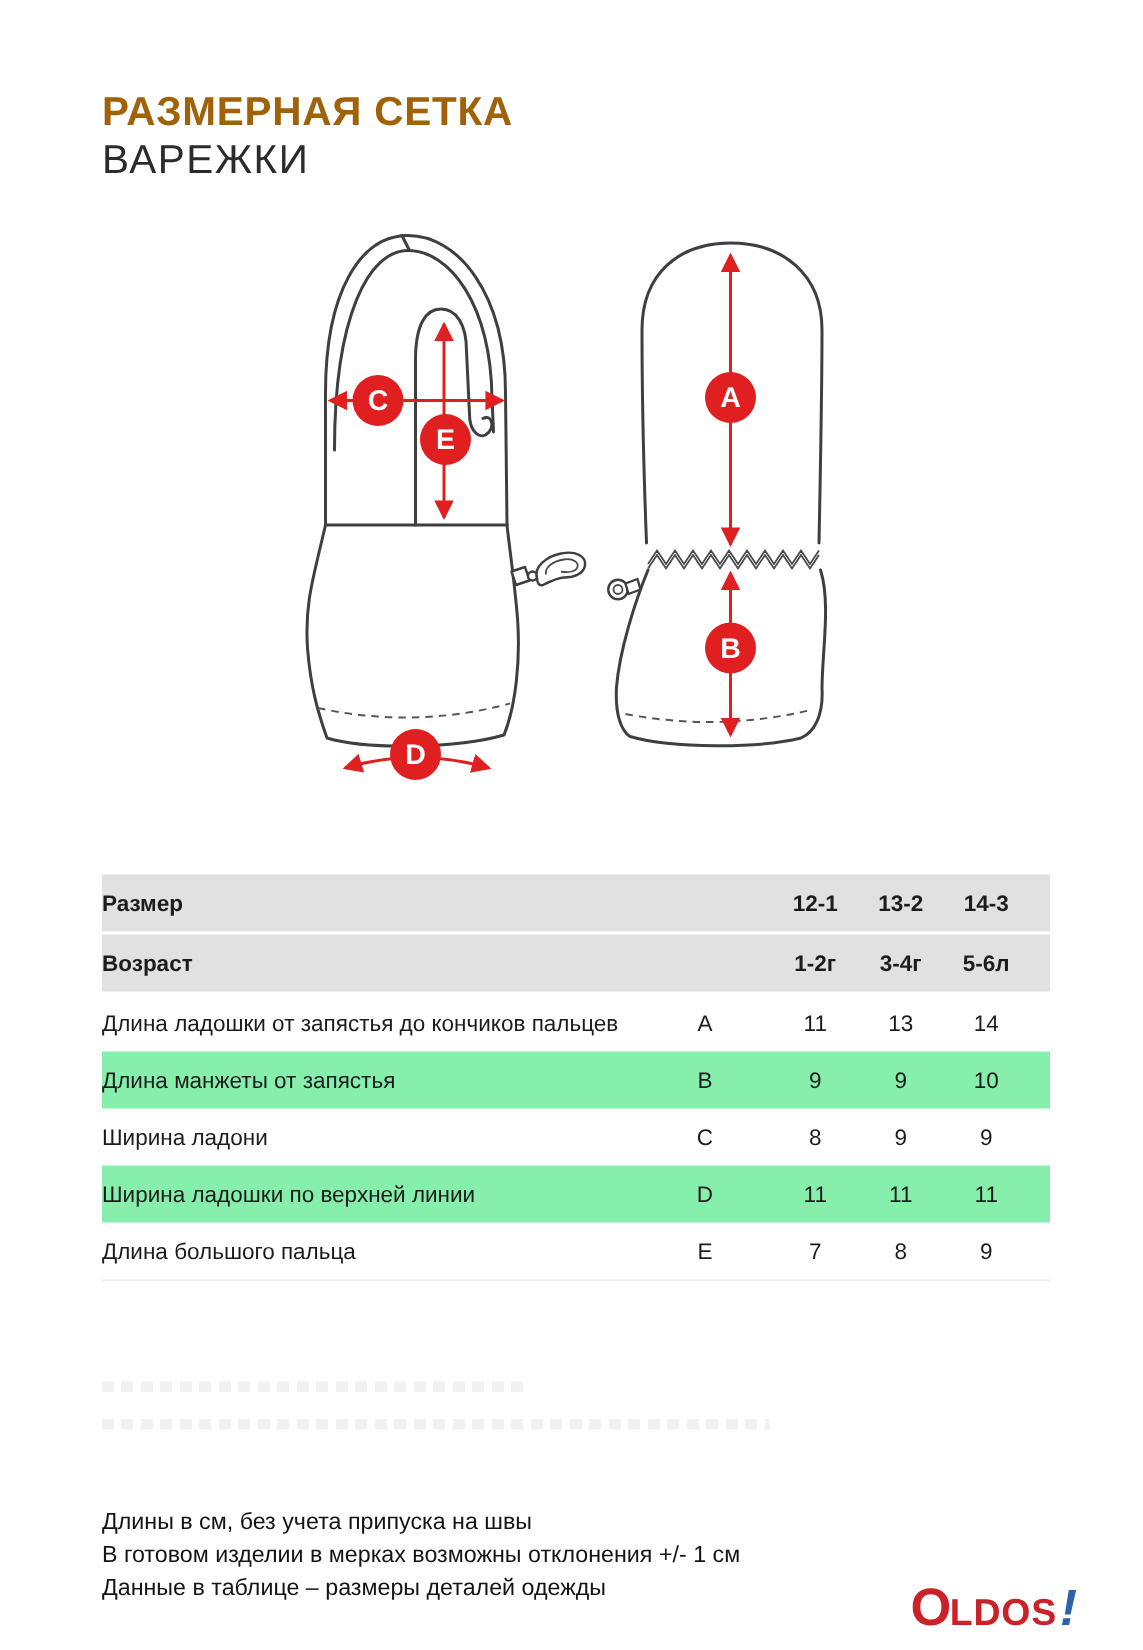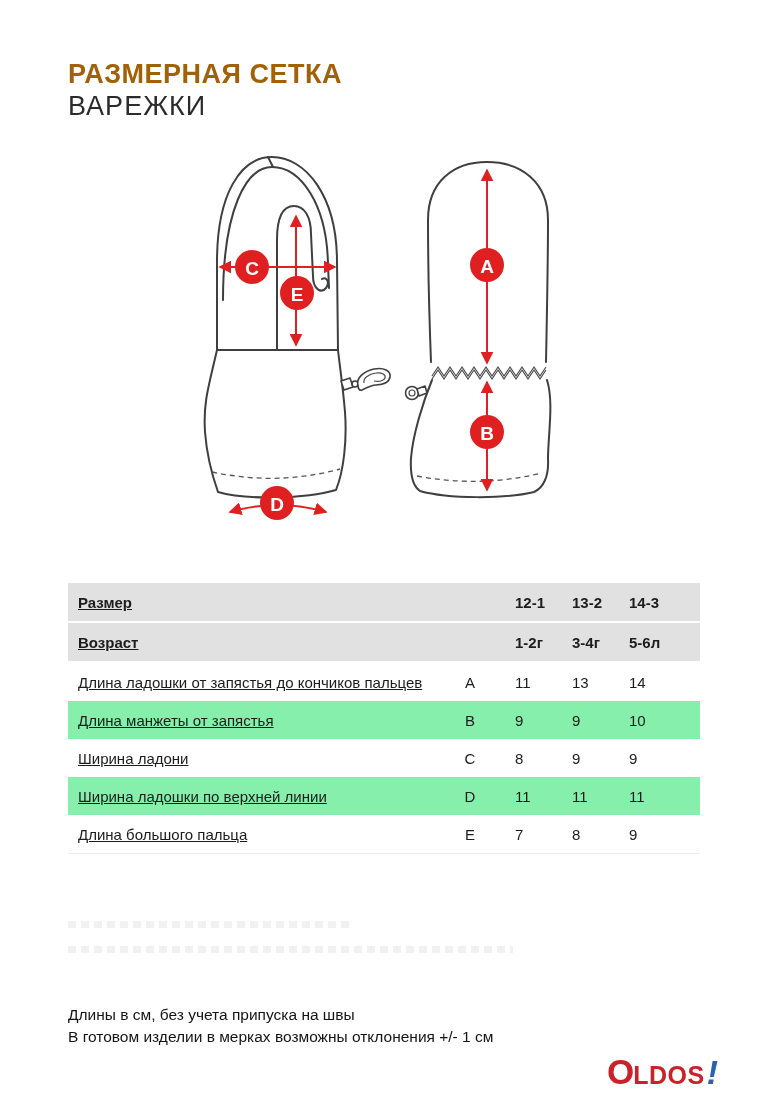--- a/index.html
+++ b/index.html
@@ -19,23 +19,23 @@
   .hard{fill:#fff;stroke:#3f3f3f;stroke-width:1.6;stroke-linejoin:round;}
   .marrow{fill:none;stroke:#e02020;stroke-width:2;}
   .mcirc{fill:#e02020;stroke:none;}
   .mlabel{fill:#ffffff;font-size:19px;font-weight:700;text-anchor:middle;dominant-baseline:central;
     font-family:"Liberation Sans",sans-serif;}
   
   .sizetable{position:absolute;left:68px;top:583px;width:632px;font-size:15px;border-bottom:1px solid #ececec;}
   .trow{display:flex;align-items:center;height:38px;padding-right:14px;box-sizing:border-box;}
   .trow.head{background:#e1e1e1;font-weight:700;margin-bottom:2px;}
   .trow.alt{background:#86efac;}
-  .c-label{flex:1;padding-left:10px;text-decoration:underline;}
+  .c-label{flex:1;}
   .c-letter{width:90px;text-align:center;}
-  .c-val{width:57px;text-align:left;}
+  .c-val{width:57px;text-align:center;}
   
   .artifact{position:absolute;height:7px;
     background:repeating-linear-gradient(90deg,#f1f1f1 0 8px,#ffffff 8px 13px);}
   .a1{left:68px;top:921px;width:285px;}
   .a2{left:68px;top:946px;width:445px;}
   
   .notes{position:absolute;left:68px;top:1004px;font-size:15.5px;line-height:22px;color:#141414;}
   .notes p{margin:0;}
   .logo{position:absolute;left:607px;top:1046px;display:flex;align-items:baseline;}
   .logo-o{font-size:35px;font-weight:800;color:#cb2229;letter-spacing:-1px;}
@@ -173,20 +173,21 @@
       <span class="c-val">9</span>
     </div>
   </div>
 
   <div class="artifact a1"></div>
   <div class="artifact a2"></div>
 
   <div class="notes">
     <p>Длины в см, без учета припуска на швы</p>
     <p>В готовом изделии в мерках возможны отклонения +/- 1 см</p>
+    <p>Данные в таблице – размеры деталей одежды</p>
   </div>
 
   <div class="logo">
     <span class="logo-o">O</span>
     <span class="logo-rest">LDOS</span>
     <span class="logo-excl">!</span>
   </div>
 
 </div>
 

